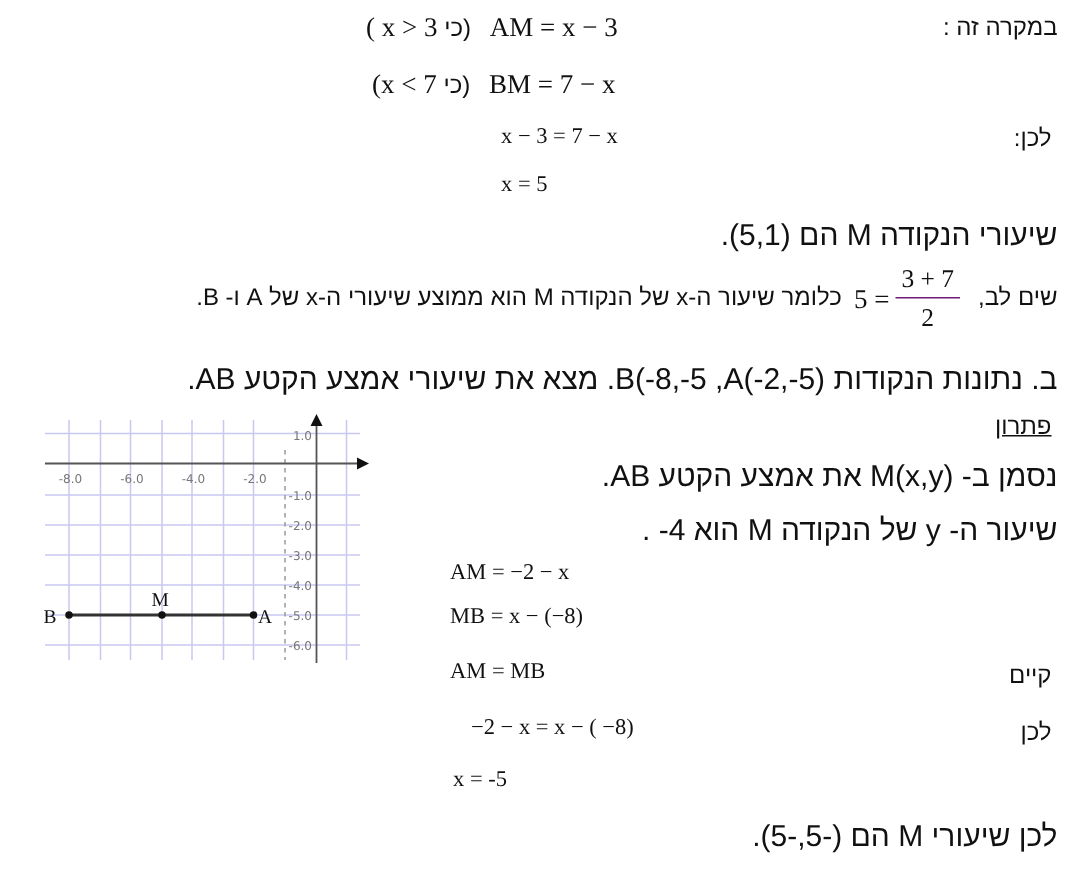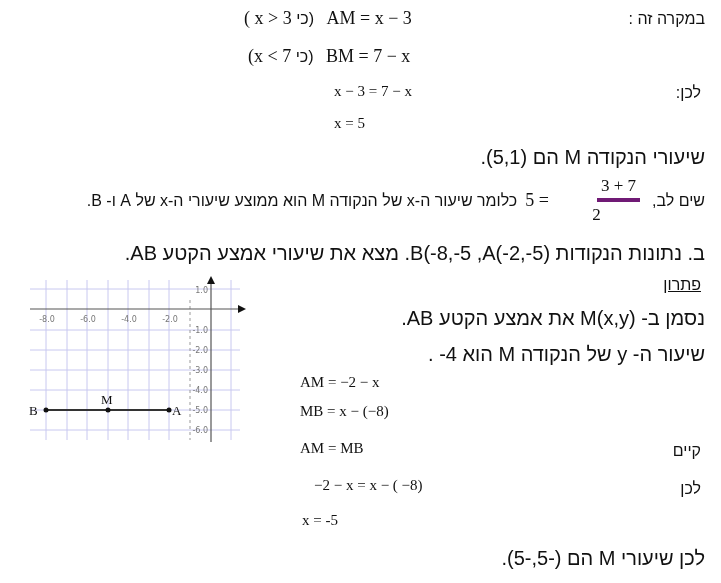--- a/index.html
+++ b/index.html
@@ -4,21 +4,21 @@
 <style>
   html, body { margin: 0; padding: 0; background: #ffffff; }
   body { width: 721px; height: 583px; position: relative; overflow: hidden;
          font-family: "Liberation Serif", "DejaVu Serif", serif; color: #111; }
   .abs { position: absolute; white-space: nowrap; }
   .he { font-family: "Liberation Sans", "DejaVu Sans", sans-serif; direction: rtl; font-size: 16px; }
   .math { font-family: "Liberation Serif", "DejaVu Serif", serif; font-size: 15px; direction: ltr; }
   .rtlline { direction: rtl; font-family: "Liberation Sans", "DejaVu Sans", sans-serif; font-size: 20px; }
   .ul { text-decoration: underline; }
   .frac { display: inline-block; vertical-align: middle; text-align: center; font-family: "Liberation Serif", serif; font-size: 17px; margin: 0 4px; }
-  .frac .num { display: block; padding: 0 4px 2px 4px; border-bottom: 4px solid #701a75; margin-left: 44px; }
+  .frac .num { display: block; padding: 0 4px 2px 4px; border-bottom: 1px solid #701a75; }
   .frac .den { display: block; padding-top: 3px; }
   svg text { font-family: "DejaVu Sans", sans-serif; }
 </style>
 </head>
 <body>
 
 <div class="abs he" style="right:16px; top:10px;">במקרה זה :</div>
 
 <div class="abs" style="left:244px; top:8px; font-size:18px;">
   <span style="font-family:'Liberation Serif',serif;">

